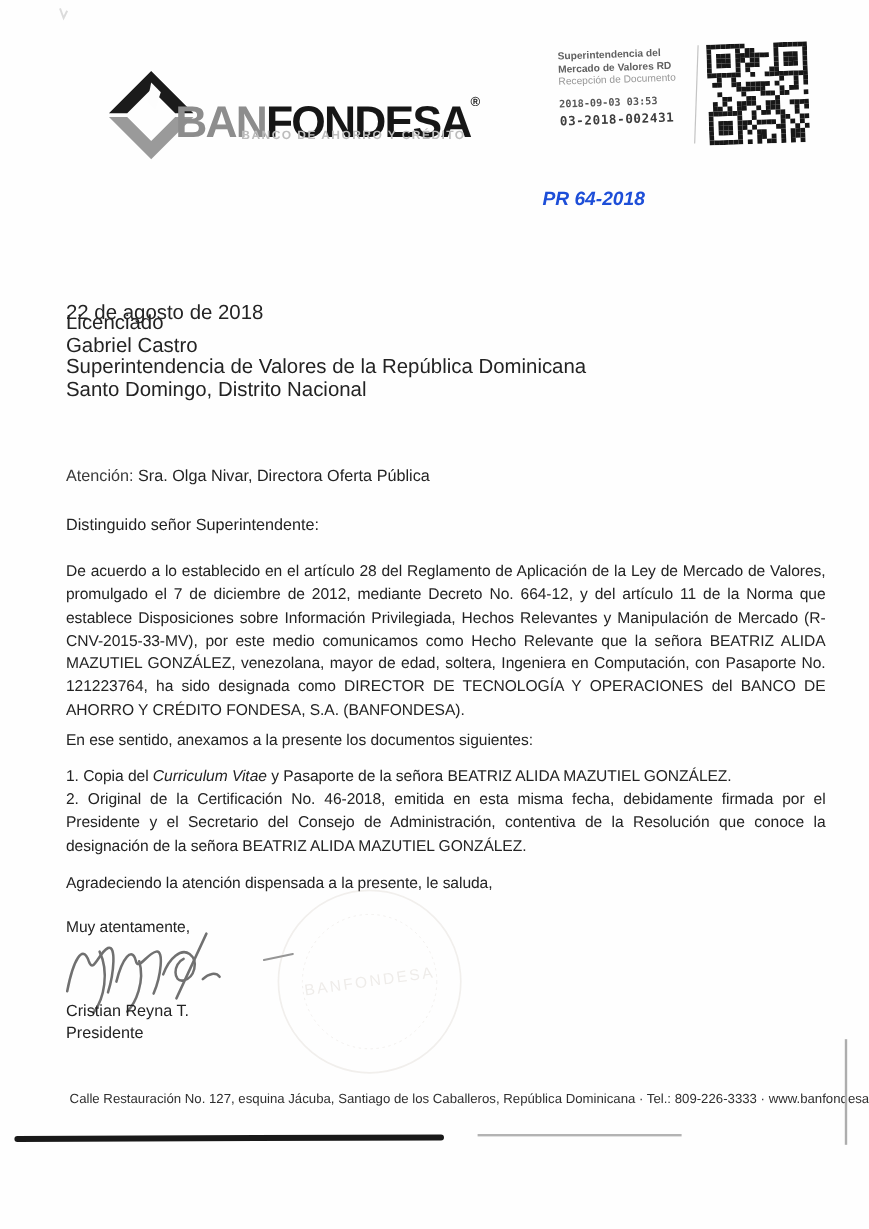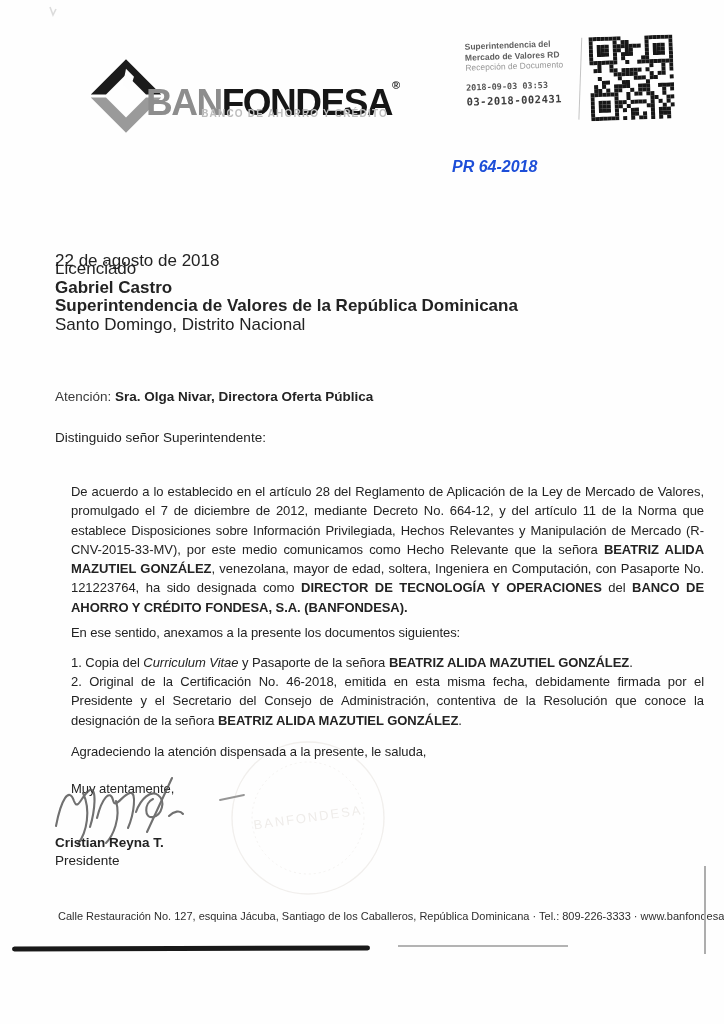--- a/index.html
+++ b/index.html
@@ -2,21 +2,21 @@
 <html><head>
 <meta charset="utf-8">
 <style>
   html,body{margin:0;padding:0;background:#ffffff;}
   .page{
     position:relative;width:724px;height:1024px;margin:0 auto;
     background:#fefefe;overflow:hidden;
     font-family:"Liberation Sans",sans-serif;color:#232323;
   }
   .abs{position:absolute;}
-  .b{font-weight:700;}
+  .b{font-weight:400;}
   .i{font-style:italic;}
 
   
   .logo-icon{left:86px;top:56px;width:80px;height:80px;}
   .brand{left:146px;top:64px;font-size:37px;font-weight:800;letter-spacing:-1.5px;line-height:42px;white-space:nowrap;}
   .brand .gray{color:#8d8d8d;}
   .brand .black{color:#161616;}
   .brand sup{font-size:11px;font-weight:700;color:#161616;vertical-align:26px;letter-spacing:0;}
   .tagline{left:146px;top:108px;width:242px;text-align:right;font-size:10px;letter-spacing:1.2px;color:#bdbdbd;font-weight:700;}
 
@@ -31,21 +31,21 @@
   .qr{width:84px;height:84px;}
 
   .refcode{left:452px;top:158px;font-size:16px;font-weight:700;font-style:italic;color:#1d4ed8;}
 
   .dateline{left:55px;top:208px;font-size:17px;margin-top:43px;}
   .recipient{left:55px;top:260px;font-size:17px;line-height:18.7px;width:520px;}
   .attention{left:55px;top:389px;font-size:13.5px;}
   .attention .label{color:#3a3a3a;}
   .greeting{left:55px;top:430px;font-size:13.5px;}
 
-  .para{margin:16px;font-size:13px;line-height:19.3px;width:633px;left:55px;letter-spacing:-0.05px;}
+  .para{margin:0;font-size:13px;line-height:19.3px;width:633px;left:55px;letter-spacing:-0.05px;}
   .justify{text-align:justify;}
 
   
   .signature{left:50px;top:770px;width:215px;height:78px;}
   .seal{left:226px;top:736px;width:164px;height:164px;opacity:.55;}
   .signer-name{left:55px;top:835px;font-size:13.5px;}
   .signer-title{left:55px;top:853px;font-size:13.5px;}
 
   .footer{left:58px;top:910px;width:655px;font-size:11px;color:#2e2e2e;white-space:nowrap;}
 

